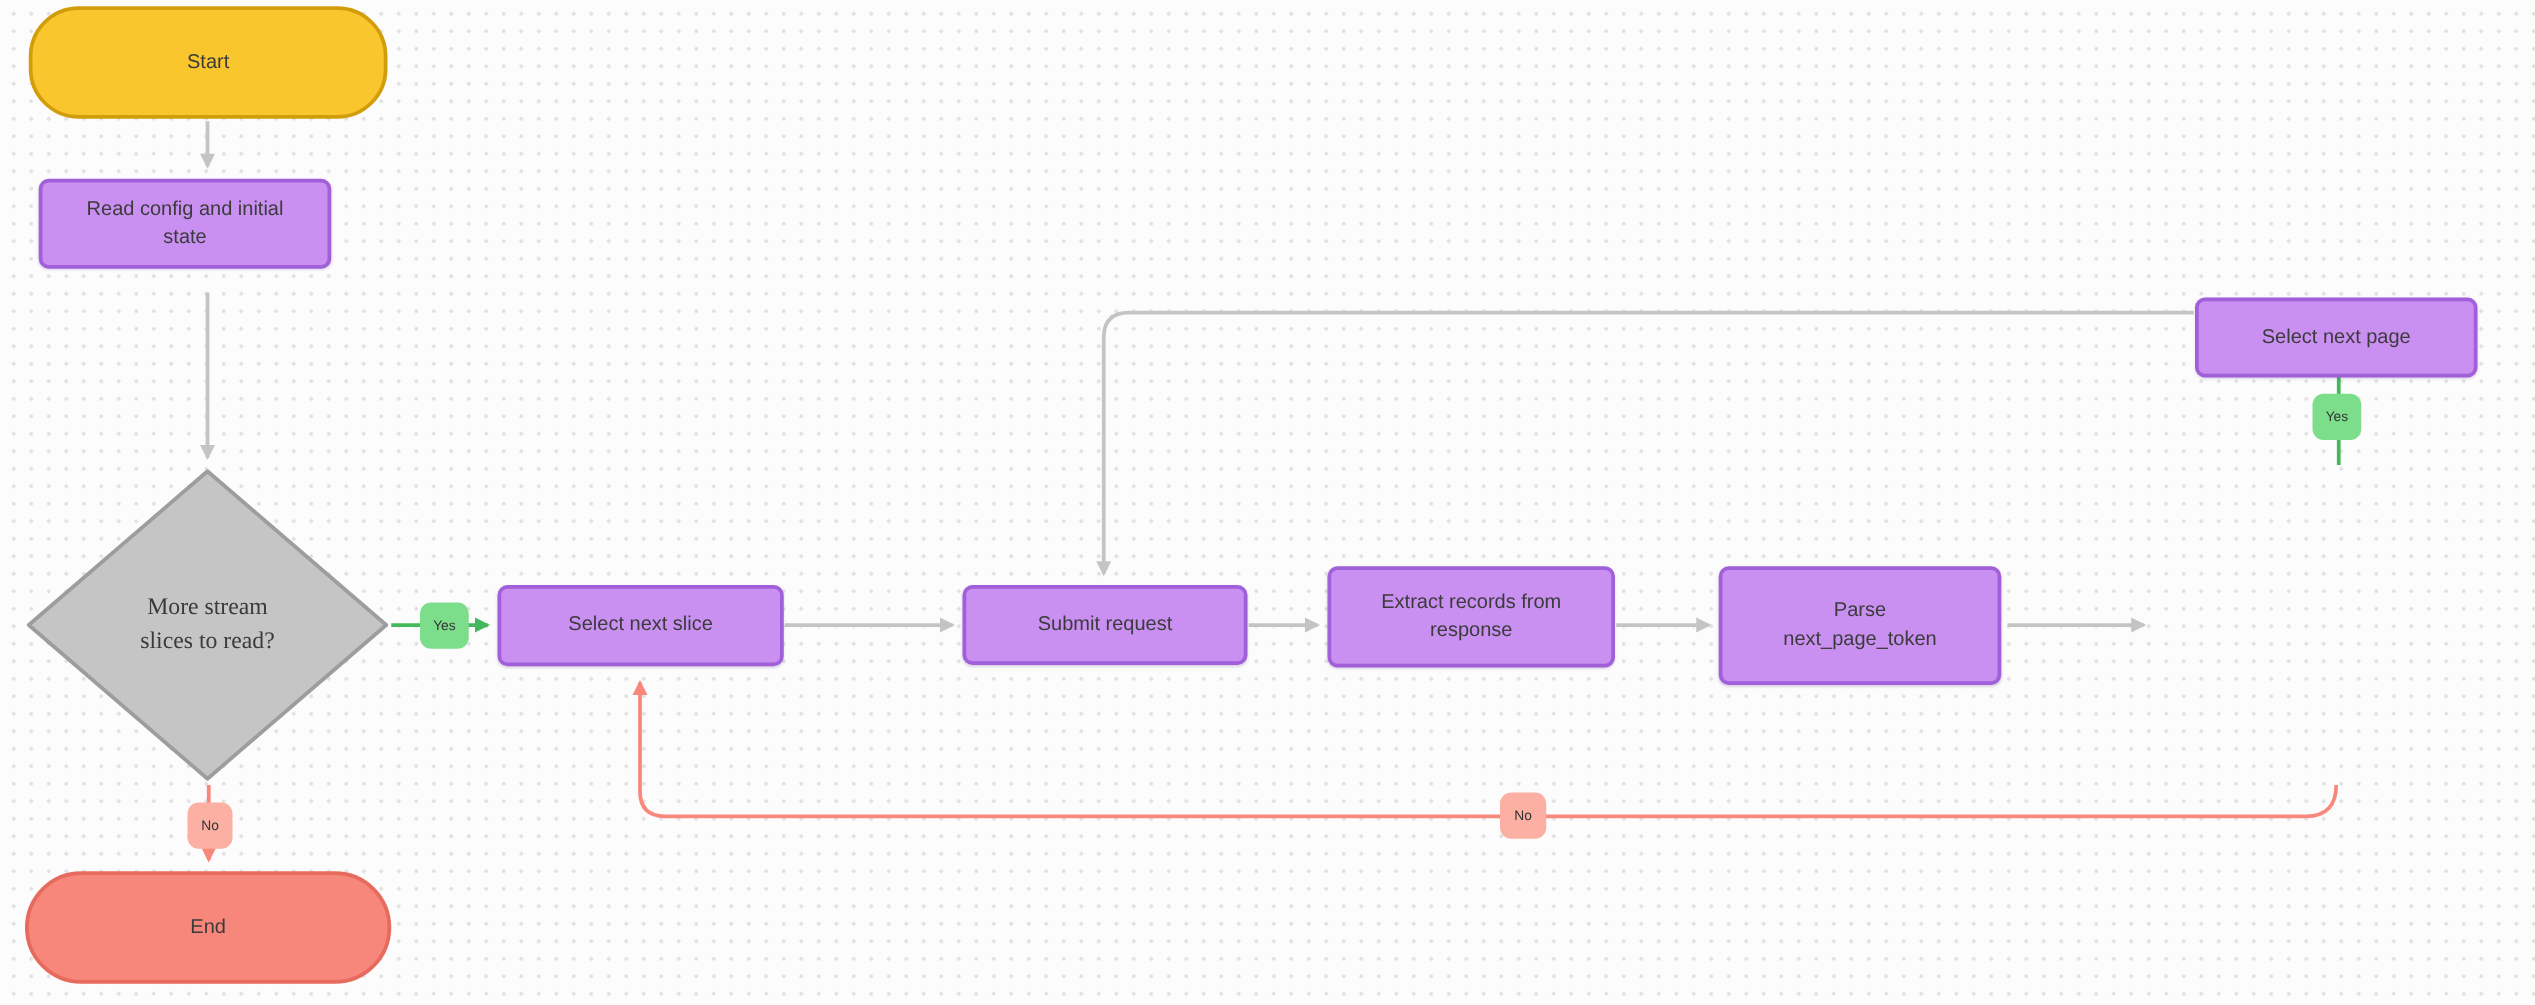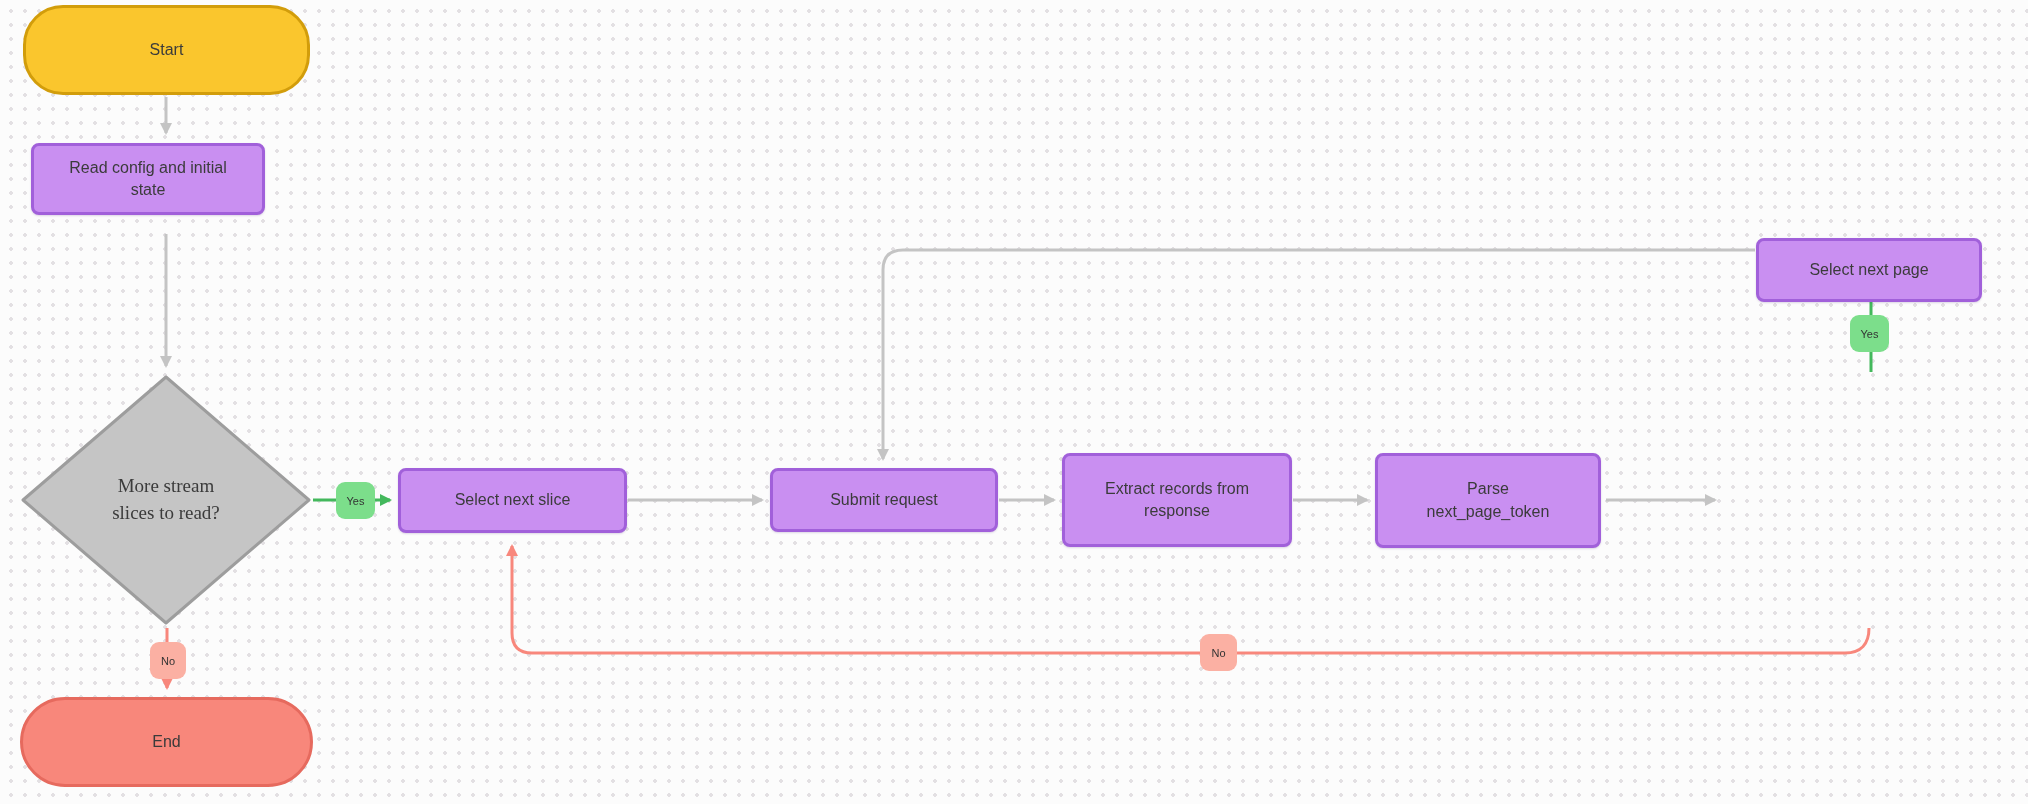--- a/index.html
+++ b/index.html
@@ -132,21 +132,21 @@
       <polygon class="diamond-shape" points="146,3 289,126 146,249 3,126"></polygon>
     </svg>
     <div class="diamond-label">More stream
 slices to read?</div>
   </div>
 
   <div class="node process" style="left:398px; top:468px; width:229px; height:65px;">Select next slice</div>
 
   <div class="node process" style="left:770px; top:468px; width:228px; height:64px;">Submit request</div>
 
-  <div class="node process" style="left:1062px; top:453px; width:230px; height:94px;">Extract records from
+  <div class="node process" style="left:1062px; top:453px; width:230px; height:81px;">Extract records from
 response</div>
 
   <div class="node process" style="left:1375px; top:453px; width:226px; height:95px;">Parse
 next_page_token</div>
 
 
   <div class="node process" style="left:1756px; top:218px; width:226px; height:64px;margin-top:20px;">Select next page</div>
 
   <div class="node terminal-end" style="left:20px; top:697px; width:293px; height:90px;">End</div>
 

